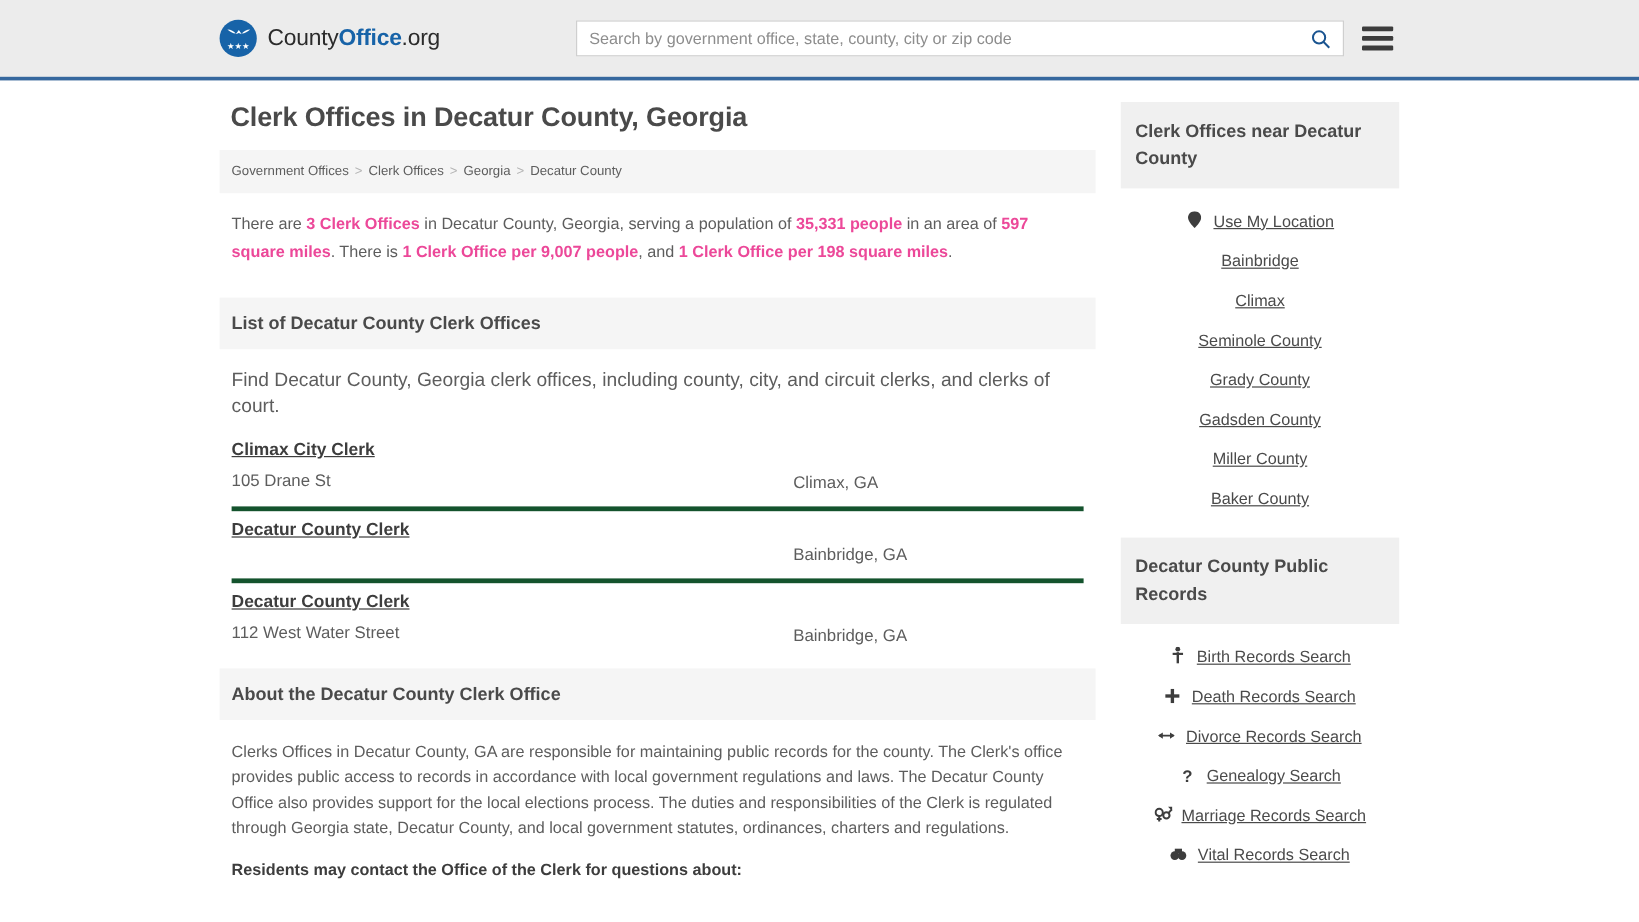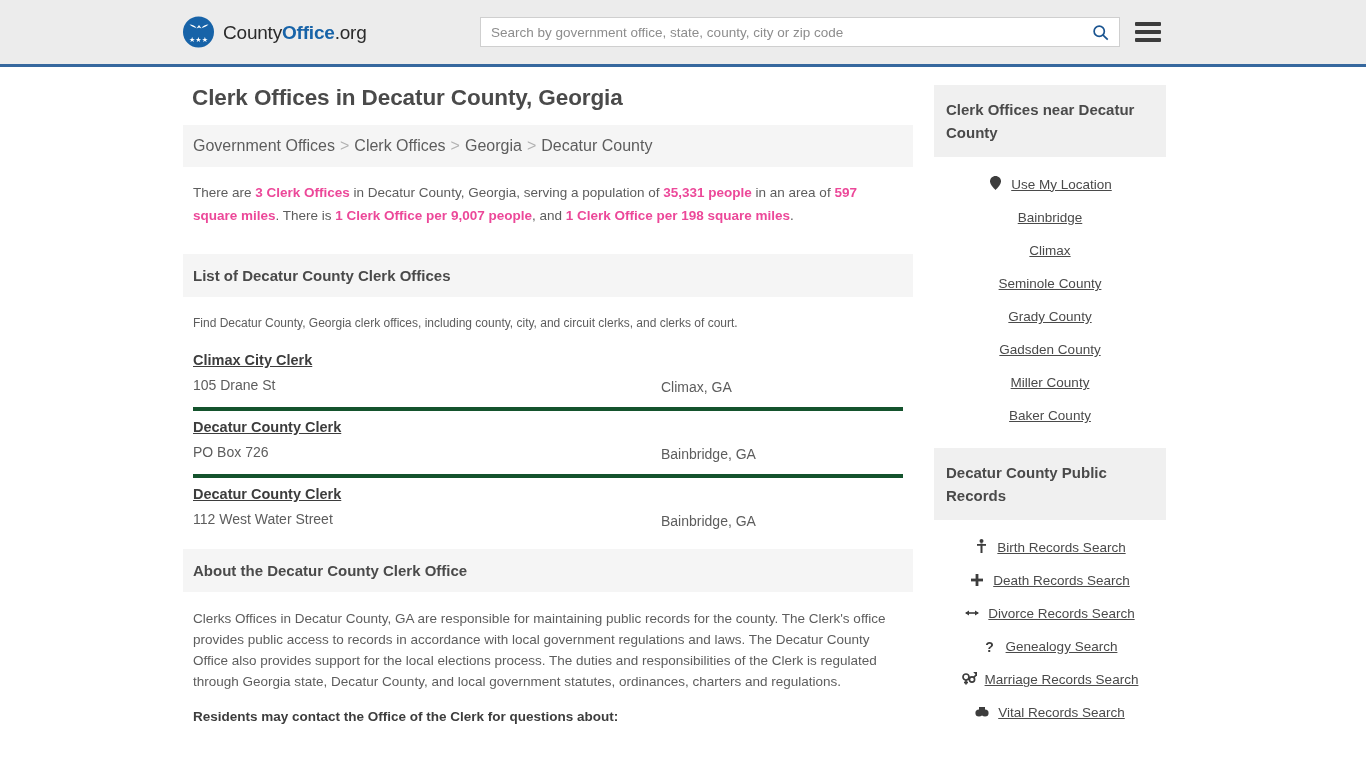--- a/index.html
+++ b/index.html
@@ -144,21 +144,21 @@
     font-size: 22.5px;
     font-weight: bold;
     color: #4a4a4a;
     letter-spacing: -0.1px;
     margin: 0 0 14px 9px;
   }
 
   .breadcrumb {
     background: #f5f5f5;
     padding: 12px 10px;
-    font-size: 16px;
+    font-size: 11px;
     color: #5d5d5d;
   }
   .breadcrumb a {
     color: #5d5d5d;
     text-decoration: none;
   }
   .breadcrumb .sep { color: #b2b2b2; margin: 0 5px; }
 
   .intro {
     padding: 14px 10px 6px 10px;
@@ -173,21 +173,21 @@
     background: #f5f5f5;
     padding: 13px 10px;
     font-size: 15px;
     font-weight: bold;
     color: #4a4a4a;
     margin-top: 8px;
   }
 
   .section-intro {
     padding: 16px 10px 10px 10px;
-    font-size: 12px;
+    font-size: 16px;
     color: #5d5d5d;
     line-height: 21px;
   }
 
   .office-list { padding: 0 10px; }
   .office-row {
     padding: 7px 0 14px 0;
     border-bottom: 4px solid #14532d;
     position: relative;
     min-height: 60px;
@@ -309,21 +309,20 @@
     <p class="section-intro">Find Decatur County, Georgia clerk offices, including county, city, and circuit clerks, and clerks of court.</p>
 
     <div class="office-list">
       <div class="office-row">
         <a class="office-name">Climax City Clerk</a>
         <div class="office-addr">105 Drane St</div>
         <div class="office-city">Climax, GA</div>
       </div>
       <div class="office-row">
         <a class="office-name">Decatur County Clerk</a>
-        <div class="office-addr">PO Box 726</div>
         <div class="office-city">Bainbridge, GA</div>
       </div>
       <div class="office-row">
         <a class="office-name">Decatur County Clerk</a>
         <div class="office-addr">112 West Water Street</div>
         <div class="office-city">Bainbridge, GA</div>
       </div>
     </div>
 
     <h2 class="section-head">About the Decatur County Clerk Office</h2>

